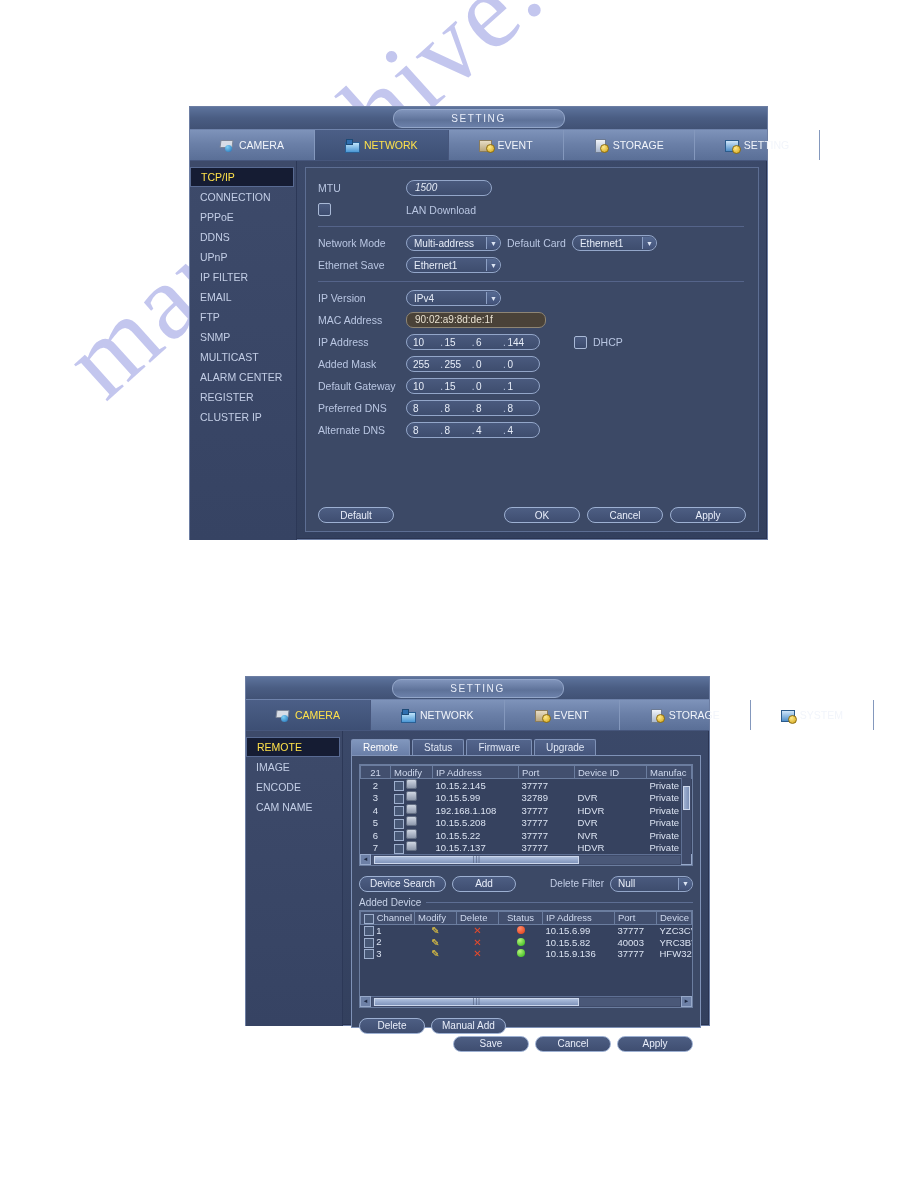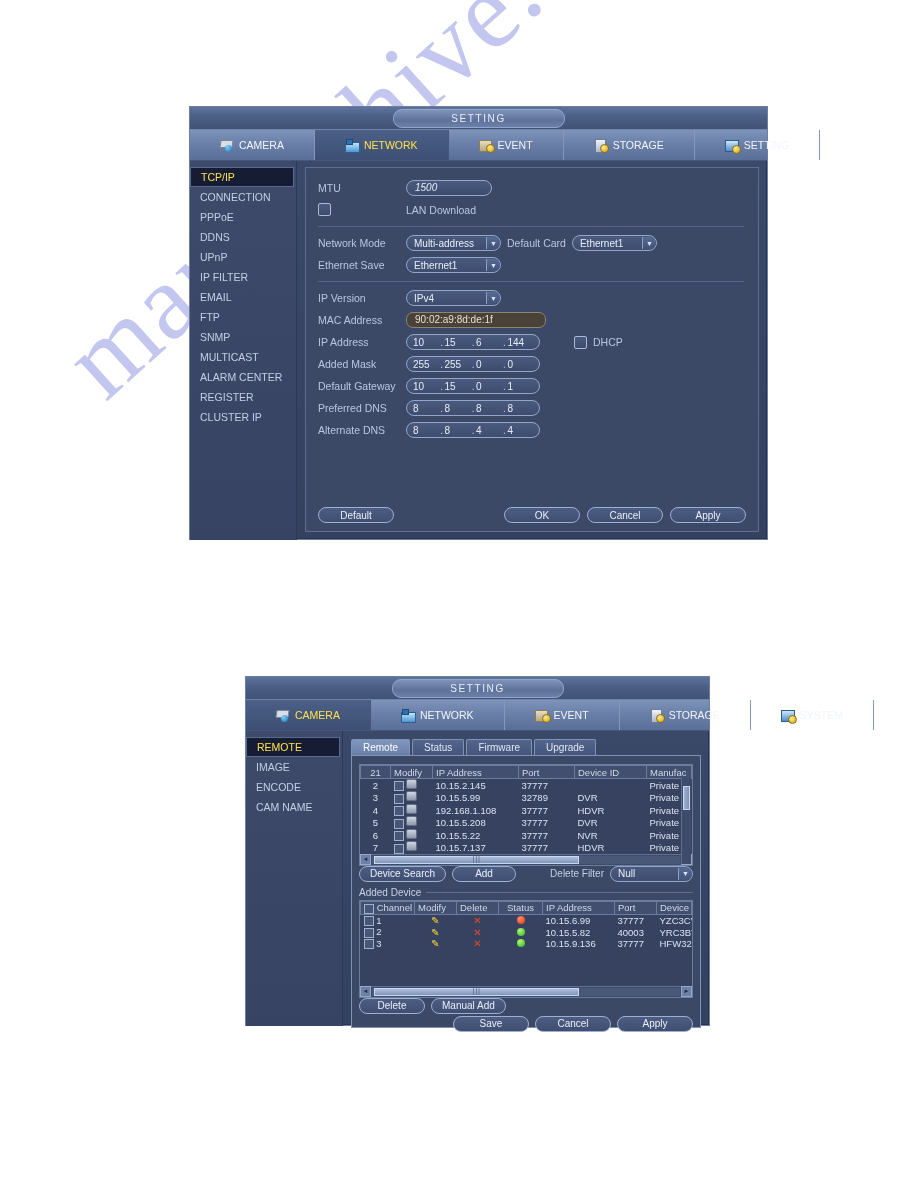--- a/index.html
+++ b/index.html
@@ -158,21 +158,21 @@
   .chk-sm{width:8px;height:8px;border:1px solid #9fb0ce;background:#475775;display:inline-block;vertical-align:middle;}
   .mod-ic{display:inline-block;width:9px;height:8px;border-radius:2px;background:linear-gradient(180deg,#cfd6e2,#8e99ad);border:1px solid #646f84;}
   .pencil{color:#ffd93b;font-size:10px;line-height:10px;}
   .xmark{color:#e8492a;font-size:10px;line-height:10px;font-weight:bold;}
   .dot{display:inline-block;width:8px;height:8px;border-radius:50%;}
   .dot.red{background:radial-gradient(circle at 35% 30%,#ff8a6a,#e03a10);}
   .dot.green{background:radial-gradient(circle at 35% 30%,#b6f57a,#29b314);}
 
   .grouplabel{font-size:10px;color:#c7d2e8;margin:5px 0 2px 0;display:flex;align-items:center;gap:5px;}
   .grouplabel .line{flex:1 1 auto;height:1px;background:#5d6e93;}
-  .row-ctrl{display:flex;align-items:center;gap:6px;margin-top:0;}
+  .row-ctrl{display:flex;align-items:center;gap:6px;margin-top:10px;}
   .spacer{flex:1 1 auto;}
 </style>
 </head>
 <body>
 
 <div class="watermark">manualshive.com</div>
 
 <div class="dlg" id="dlg1" style="left:189px;top:106px;width:577px;height:432px;">
 
   <div class="titlebar">

